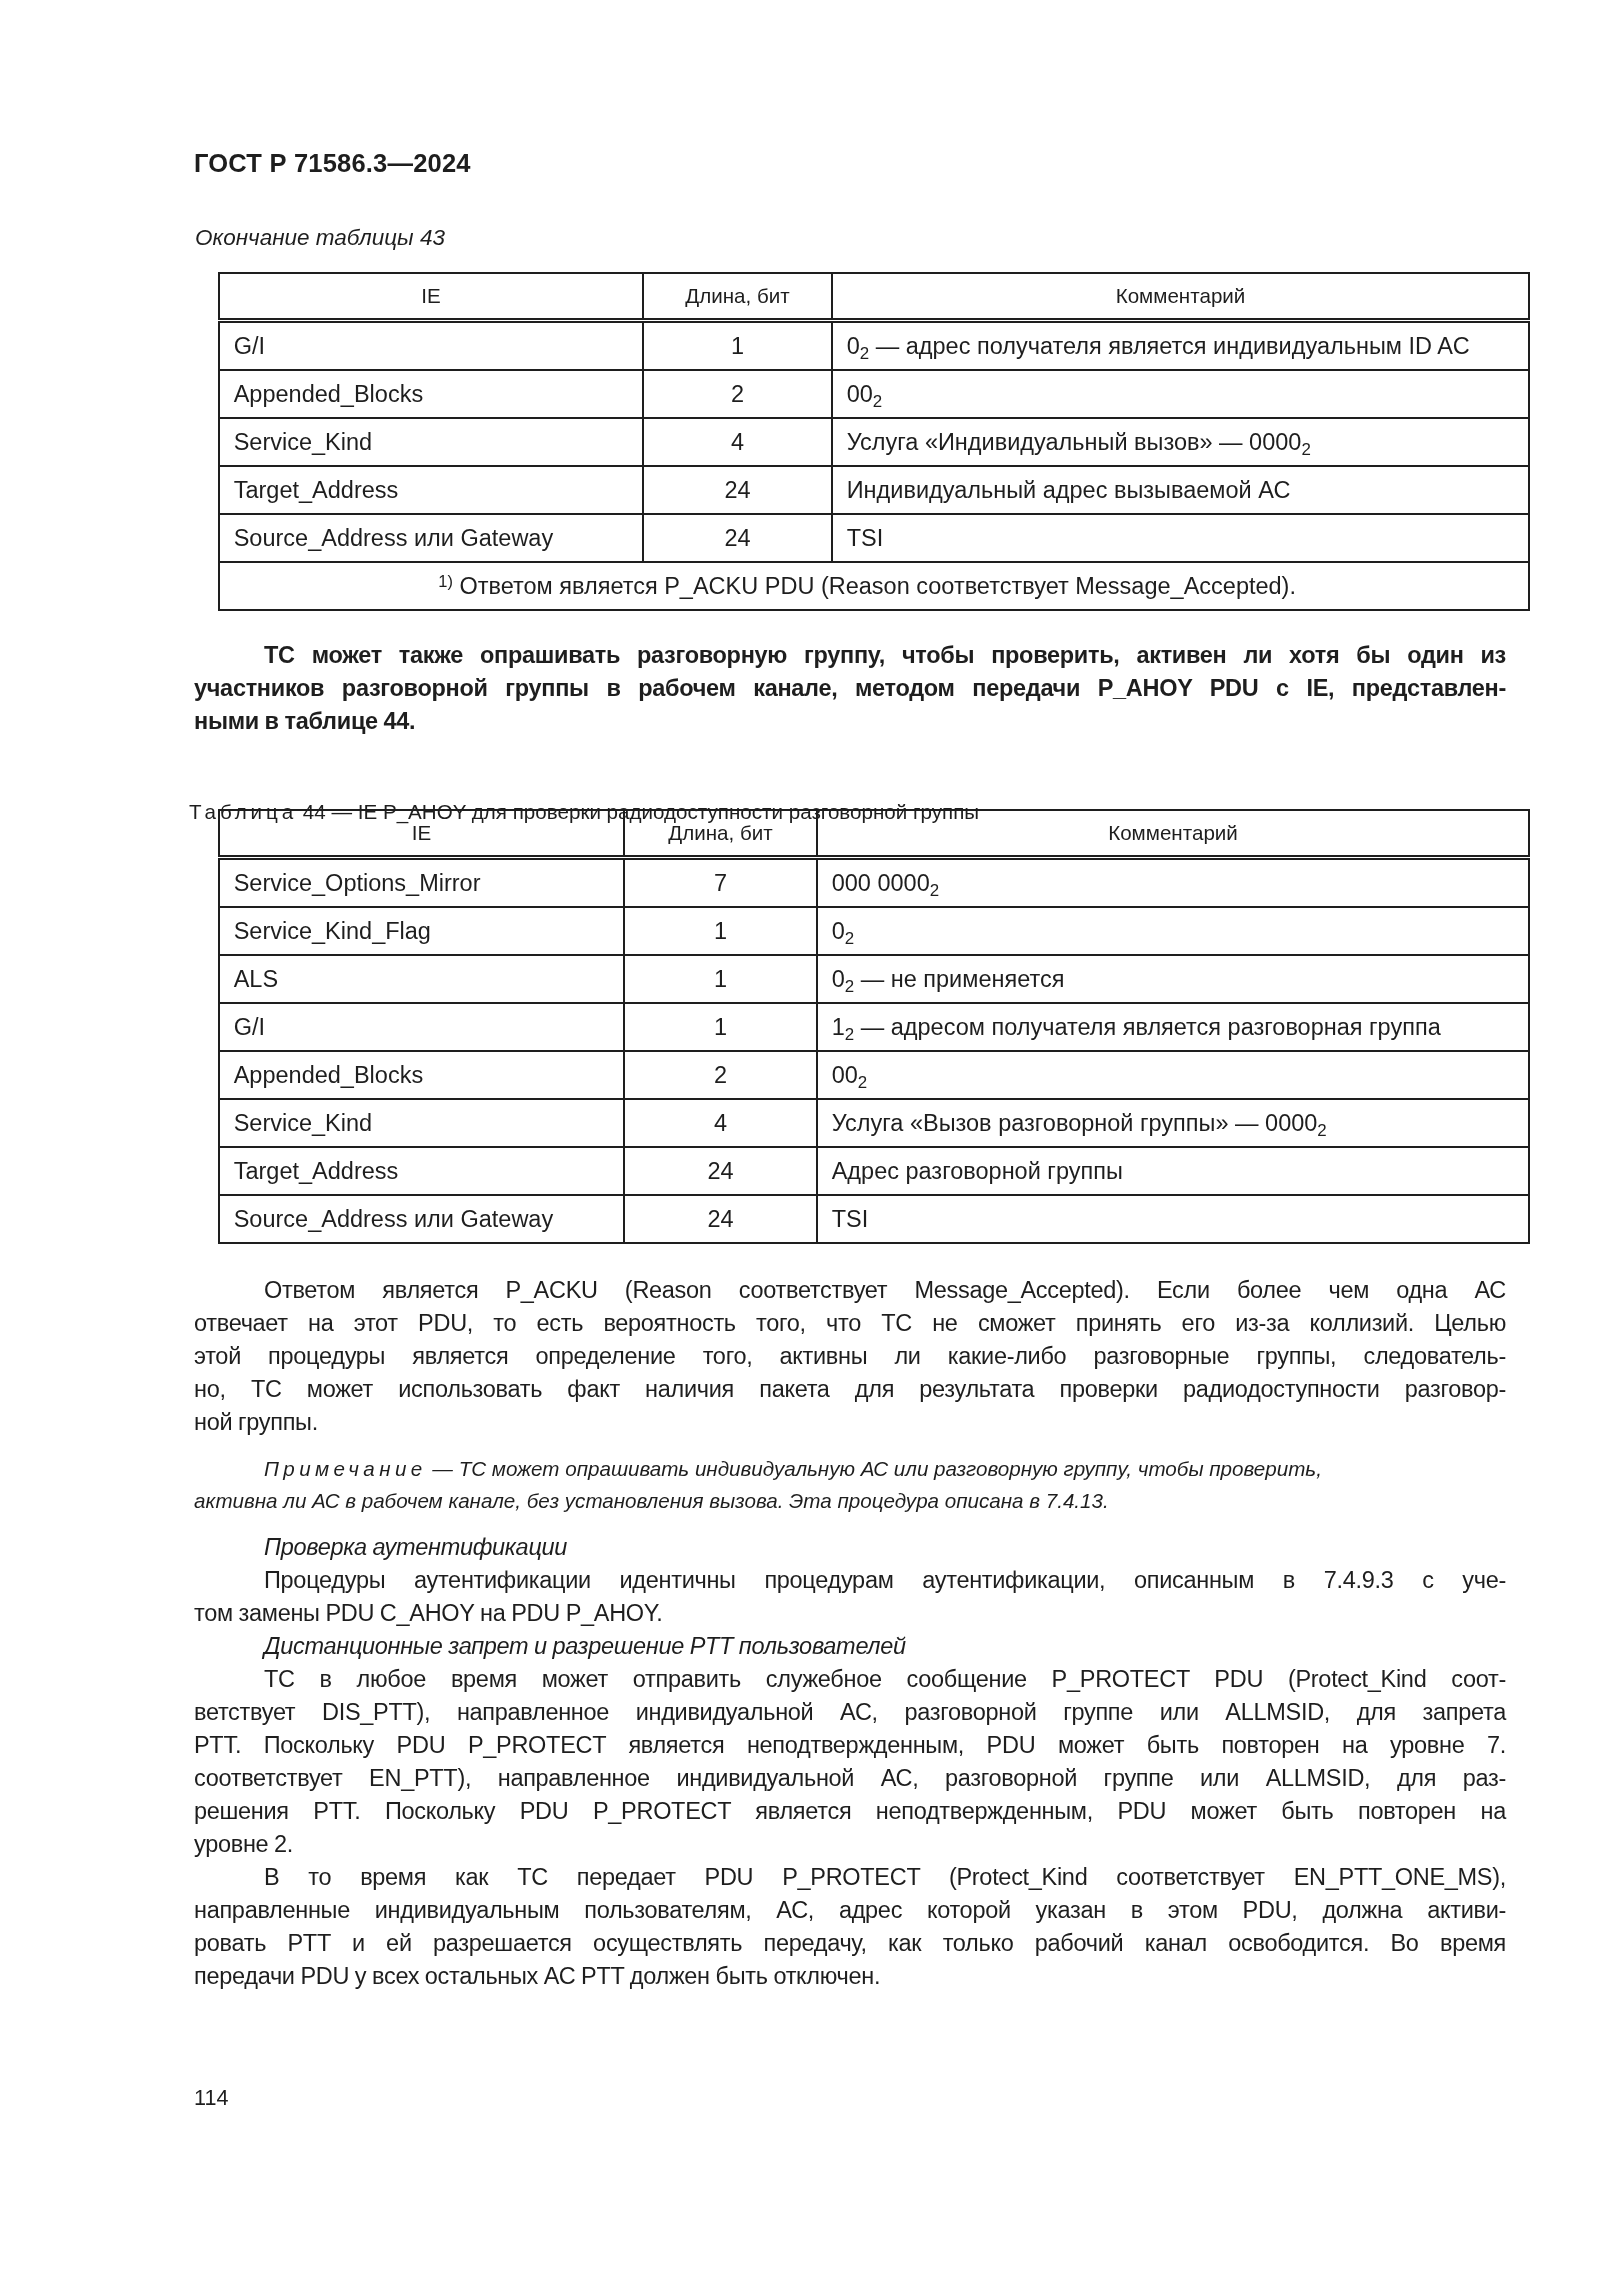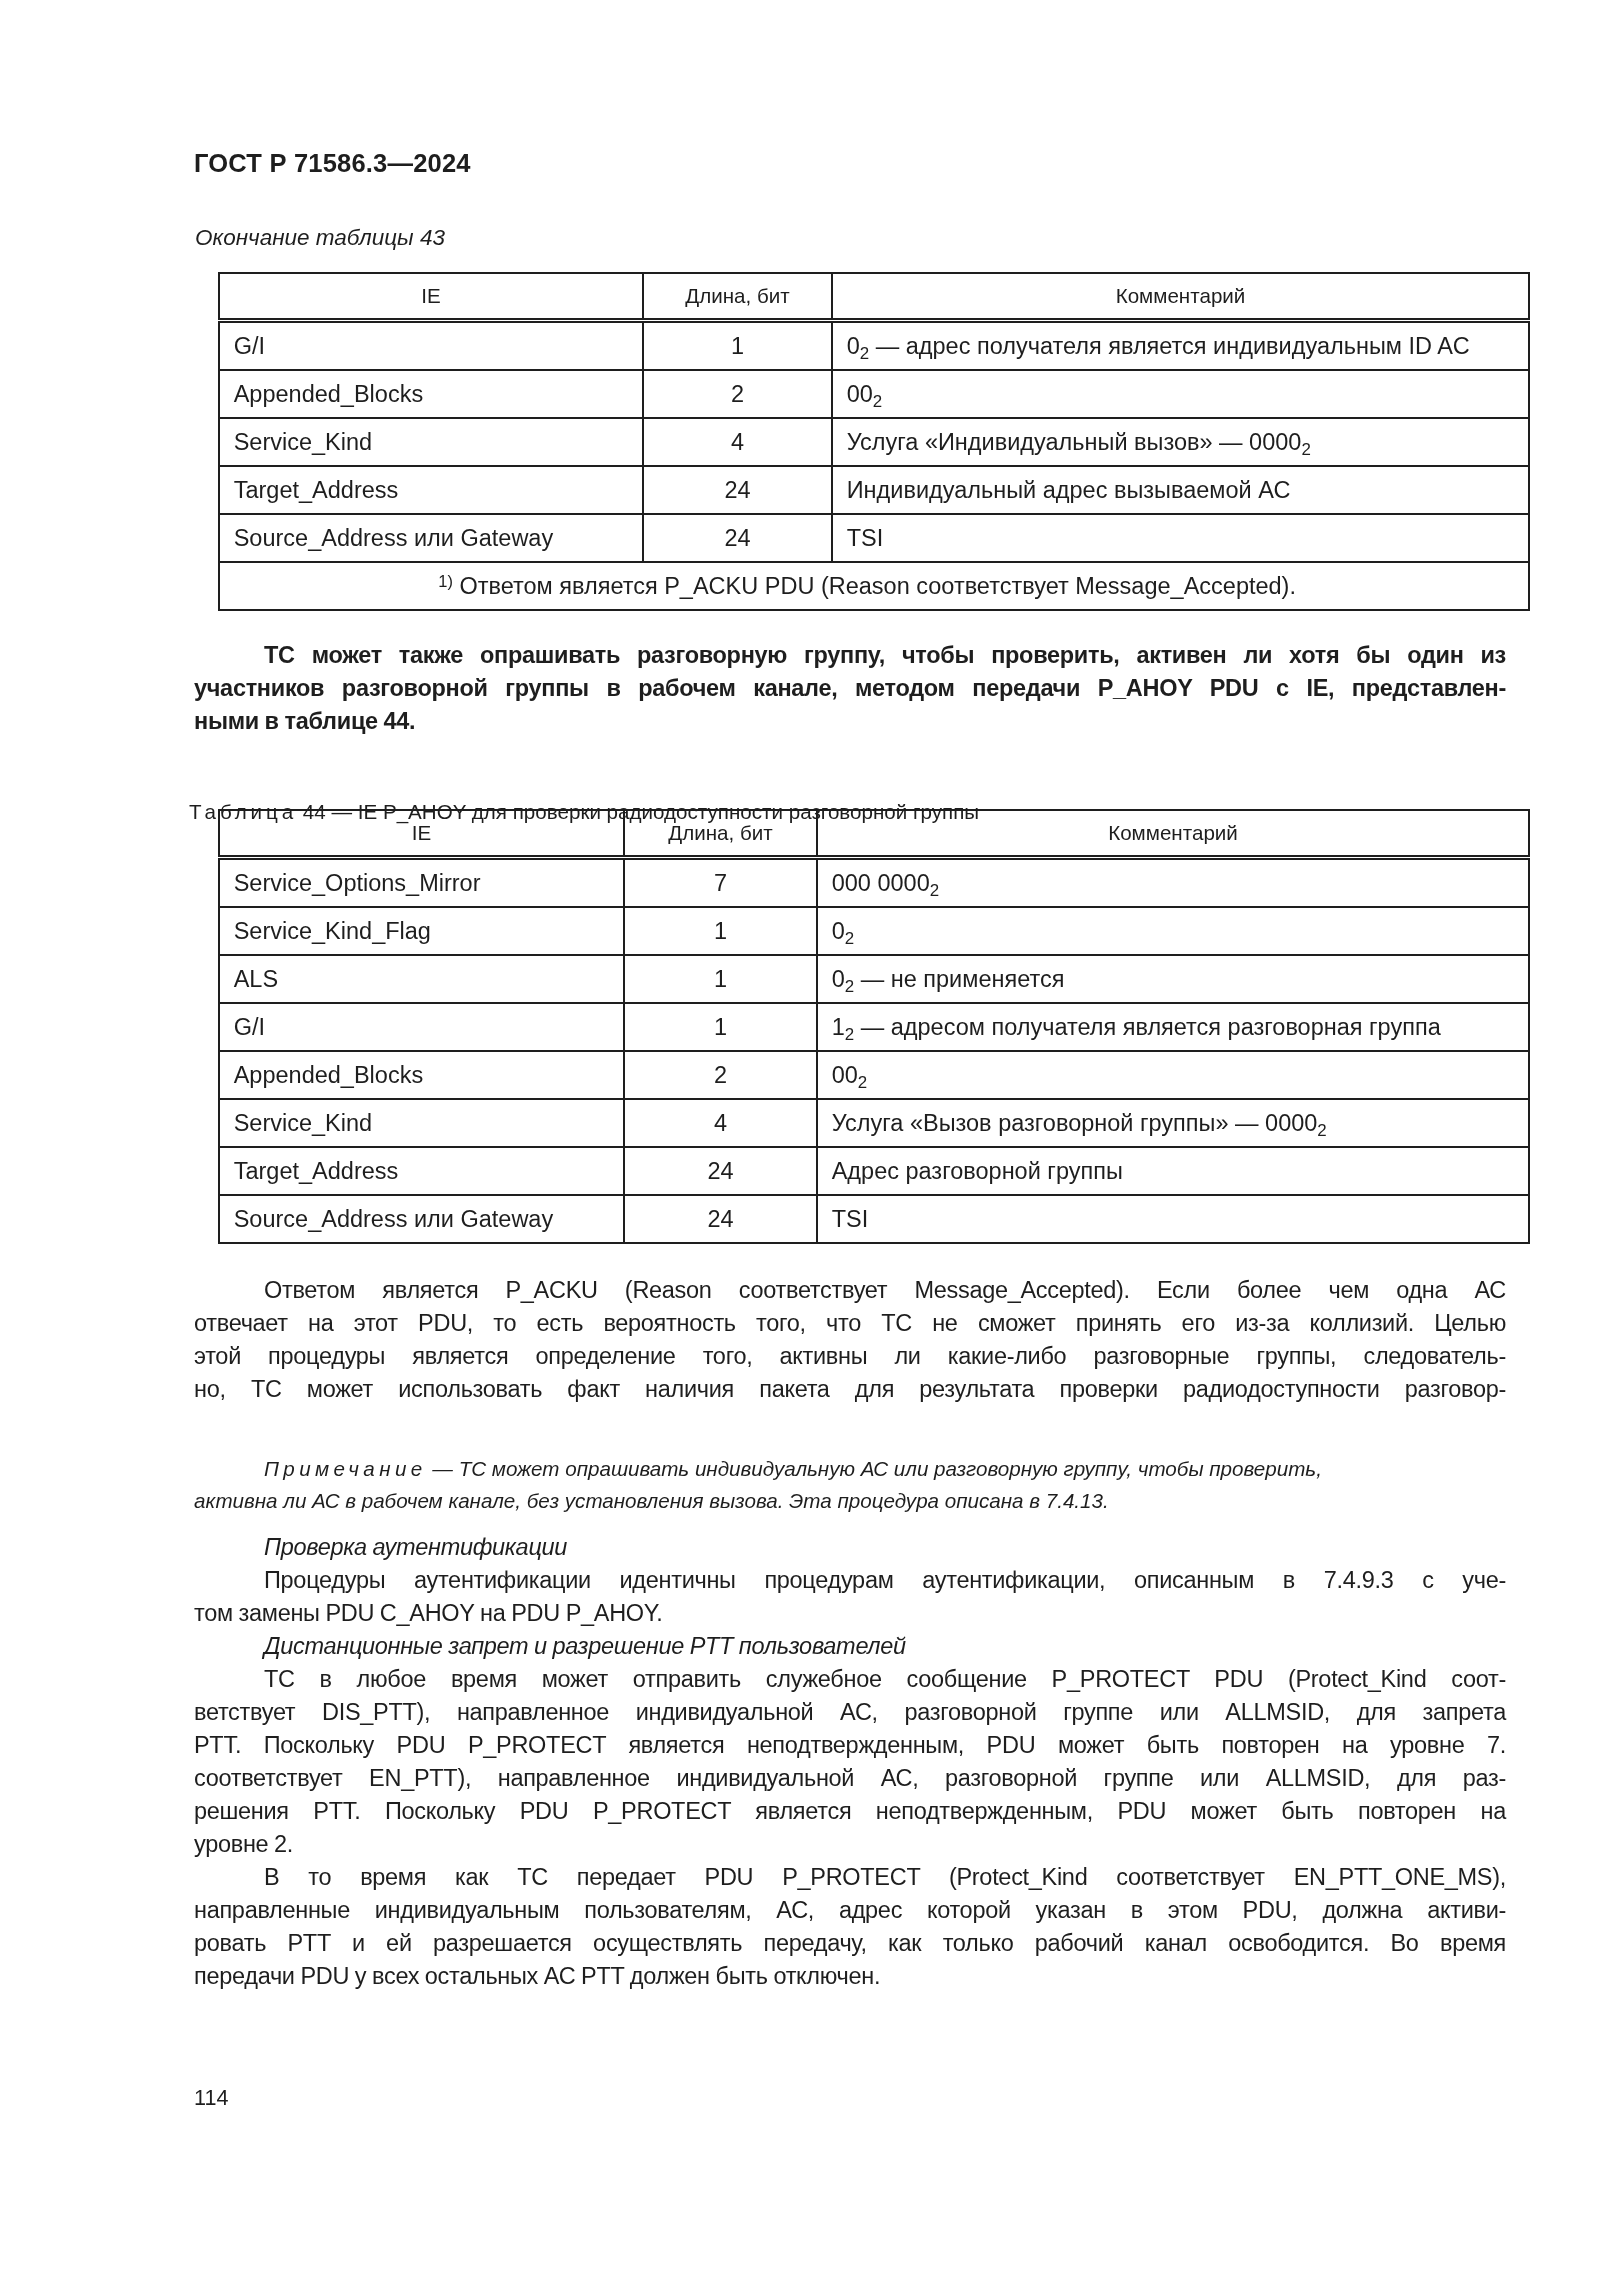--- a/index.html
+++ b/index.html
@@ -151,20 +151,21 @@
         <td><span>TSI</span><sub></sub><span></span></td>
       </tr>
     </tbody>
 </table>
 
 <div class="para" style="top:1274px;">
   <span class="ln ind">Ответом является P_ACKU (Reason соответствует Message_Accepted). Если более чем одна АС</span>
   <span class="ln">отвечает на этот PDU, то есть вероятность того, что ТС не сможет принять его из-за коллизий. Целью</span>
   <span class="ln">этой процедуры является определение того, активны ли какие-либо разговорные группы, следователь-</span>
   <span class="ln">но, ТС может использовать факт наличия пакета для результата проверки радиодоступности разговор-</span>
+  <span class="ln last">ной группы.</span>
 </div>
 
 <div class="note" style="top:1453px;font-style:italic;">
   <span class="ln ind"><span class="spaced">Примечание</span><span> — ТС может опрашивать индивидуальную АС или разговорную группу, чтобы проверить,</span></span>
   <span class="ln">активна ли АС в рабочем канале, без установления вызова. Эта процедура описана в 7.4.13.</span>
 </div>
 
 <div class="para" style="top:1531px;">
   <span class="ln ind last ital">Проверка аутентификации</span>
   <span class="ln ind">Процедуры аутентификации идентичны процедурам аутентификации, описанным в 7.4.9.3 с уче-</span>

